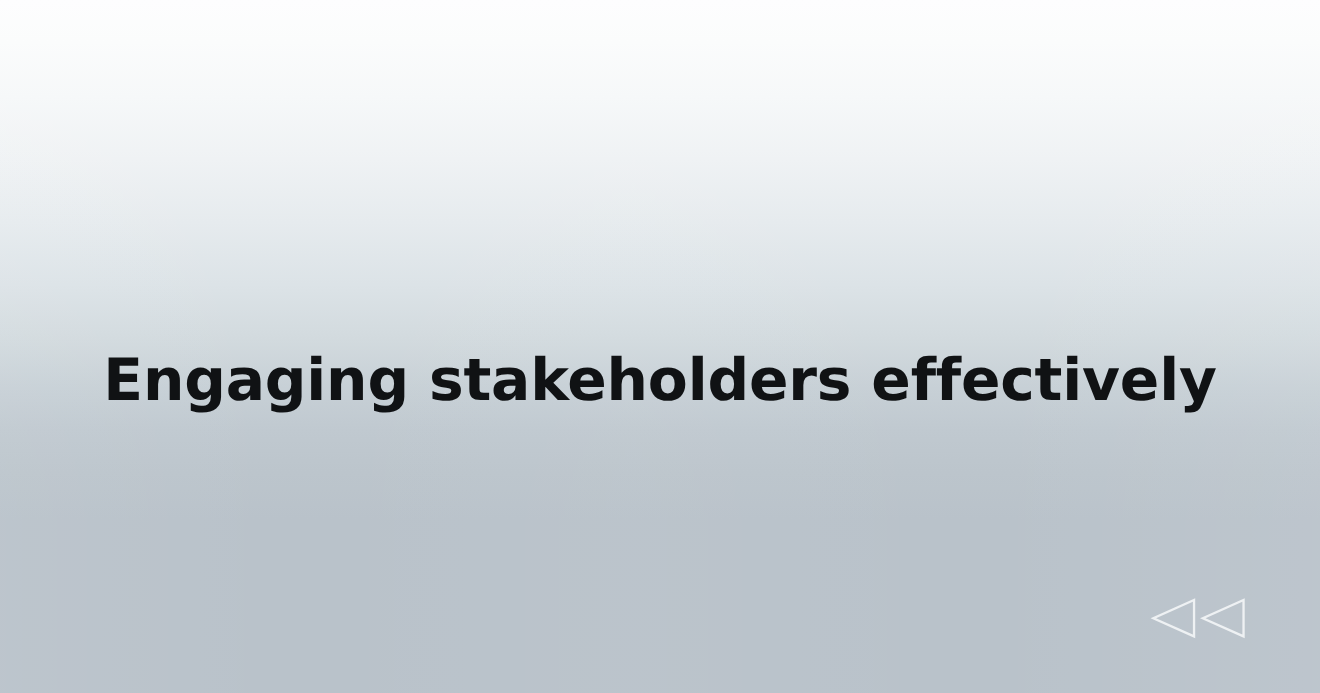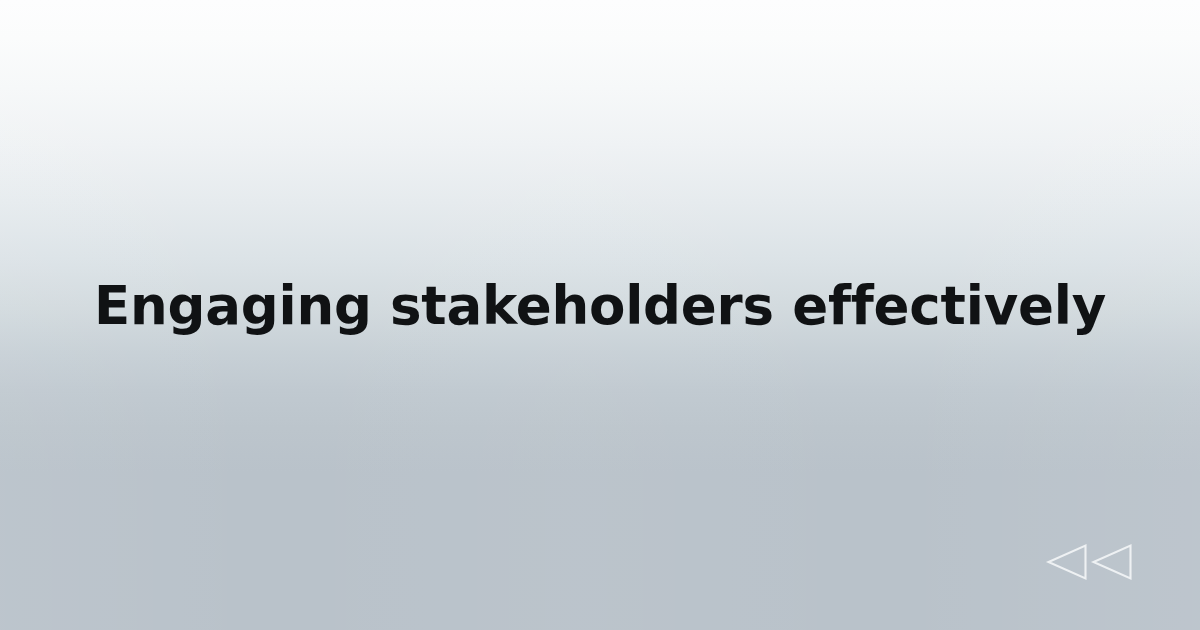--- a/index.html
+++ b/index.html
@@ -57,21 +57,21 @@
   }
 
   
   .title-wrap {
     position: absolute;
     left: 0;
     right: 0;
     top: 276px;
     height: 100px;
     display: flex;
-    align-items: flex-start;
+    align-items: flex-end;
     justify-content: center;
     padding: 0 96px;
     box-sizing: border-box;
     z-index: 2;
   }
 
   .banner-title {
     margin: 0;
     font-family: "DejaVu Sans", "Liberation Sans", sans-serif;
     font-size: 53px;

